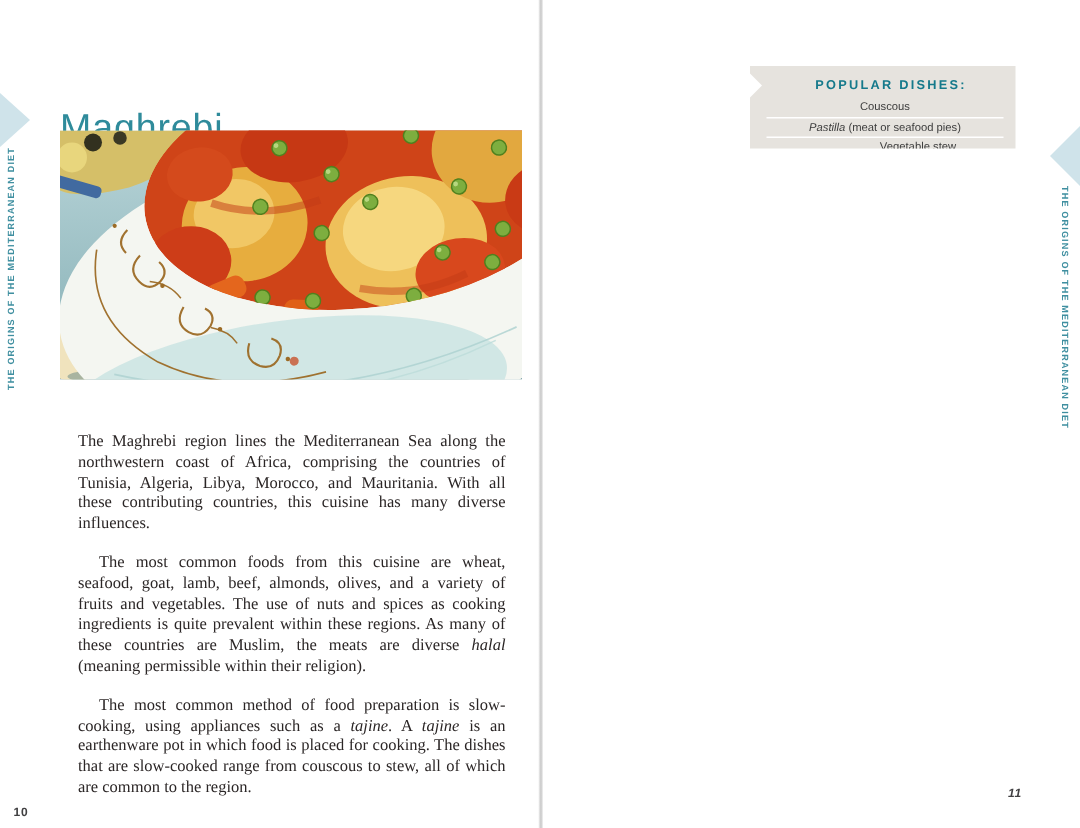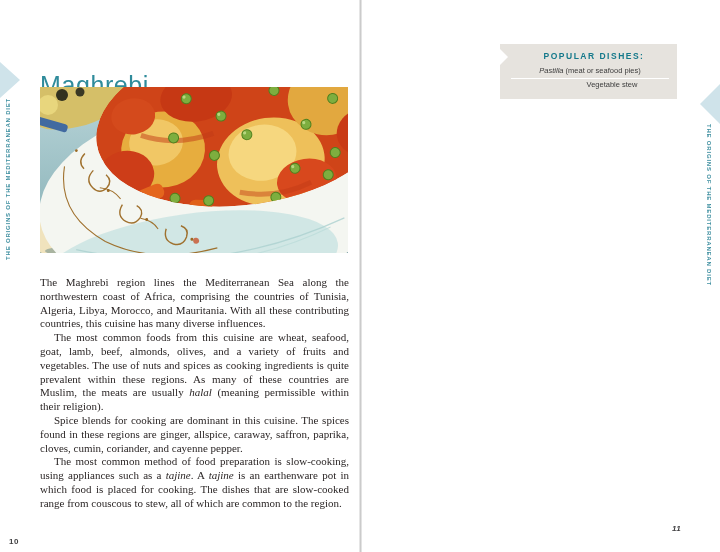--- a/index.html
+++ b/index.html
@@ -20,21 +20,21 @@
     font-size:25px; font-weight:300; letter-spacing:0.6px;
     color:var(--accent,#2f8b9b);
     margin-top:36px;
   }
   .photo { position:absolute; left:40px; top:87px; width:308px; height:166px; display:block; }
   .body-text {
     position:absolute; left:40px; top:276px; width:309px;
     font-family:"Liberation Serif", serif; font-size:11px; line-height:13.8px;
     text-align:justify; color:var(--body-text,#2b2626);
   }
-  .body-text p { margin:0; }
+  .body-text p { margin:12px; }
   .body-text p.indent { text-indent:14px; }
   .page-num {
     position:absolute; top:524px; font-size:8px; font-weight:bold;
     letter-spacing:0.5px; color:var(--page-num,#414042);
   }
   .pn-left { left:9px;margin-top:13px; }
   .pn-right { left:672px;font-style:italic; }
   .tab-arrow-left {
     position:absolute; left:0; top:62px; width:0; height:0;
     border-top:18px solid transparent; border-bottom:18px solid transparent;
@@ -181,32 +181,32 @@
           <circle cx="104" cy="122" r="1.5"></circle>
         <circle cx="146" cy="148" r="1.5"></circle>
           <circle cx="44" cy="44" r="1.4"></circle>
       </g>
       <circle cx="150" cy="150" r="3" fill="#c74a20" opacity="0.75"></circle>
     </g>
   </svg>
 
   <div class="body-text">
       <p><span>The Maghrebi region lines the Mediterranean Sea along the northwestern coast of Africa, comprising the countries of Tunisia, Algeria, Libya, Morocco, and Mauritania. With all these contributing countries, this cuisine has many diverse influences.</span></p>
-      <p class="indent"><span>The most common foods from this cuisine are wheat, seafood, goat, lamb, beef, almonds, olives, and a variety of fruits and vegetables. The use of nuts and spices as cooking ingredients is quite prevalent within these regions. As many of these countries are Muslim, the meats are usually </span><i>halal</i><span> (meaning permissible within their religion).</span></p>
-      <p class="indent"><span>Spice blends for cooking are dominant in this cuisine. The spices found in these regions are ginger, allspice, caraway, saffron, paprika, cloves, cumin, coriander, and cayenne pepper.</span></p>
+      <p class="indent"><span>The most common foods from this cuisine are wheat, seafood, goat, lamb, beef, almonds, olives, and a variety of fruits and vegetables. The use of nuts and spices as cooking ingredients is quite prevalent within these regions. As many of these countries are Muslim, the meats are diverse </span><i>halal</i><span> (meaning permissible within their religion).</span></p>
       <p class="indent"><span>The most common method of food preparation is slow-cooking, using appliances such as a </span><i>tajine</i><span>. A </span><i>tajine</i><span> is an earthenware pot in which food is placed for cooking. The dishes that are slow-cooked range from couscous to stew, all of which are common to the region.</span></p>
     </div>
 
   <div class="page-num pn-left">10</div>
   <div class="tab-arrow-left"></div>
   <div class="vtext vtext-left">THE ORIGINS OF THE MEDITERRANEAN DIET</div>
 
   <div class="dishes-box">
     <div class="dishes-title">POPULAR DISHES:</div>
     <ul class="dishes-list">
+        <li><span>Couscous</span></li>
         <li><i>Pastilla</i><span> (meat or seafood pies)</span></li>
         <li><span>Vegetable stew</span></li>
       </ul>
   </div>
 
   <div class="page-num pn-right">11</div>
   <div class="tab-arrow-right"></div>
   <div class="vtext vtext-right">THE ORIGINS OF THE MEDITERRANEAN DIET</div>
 </div>
 

